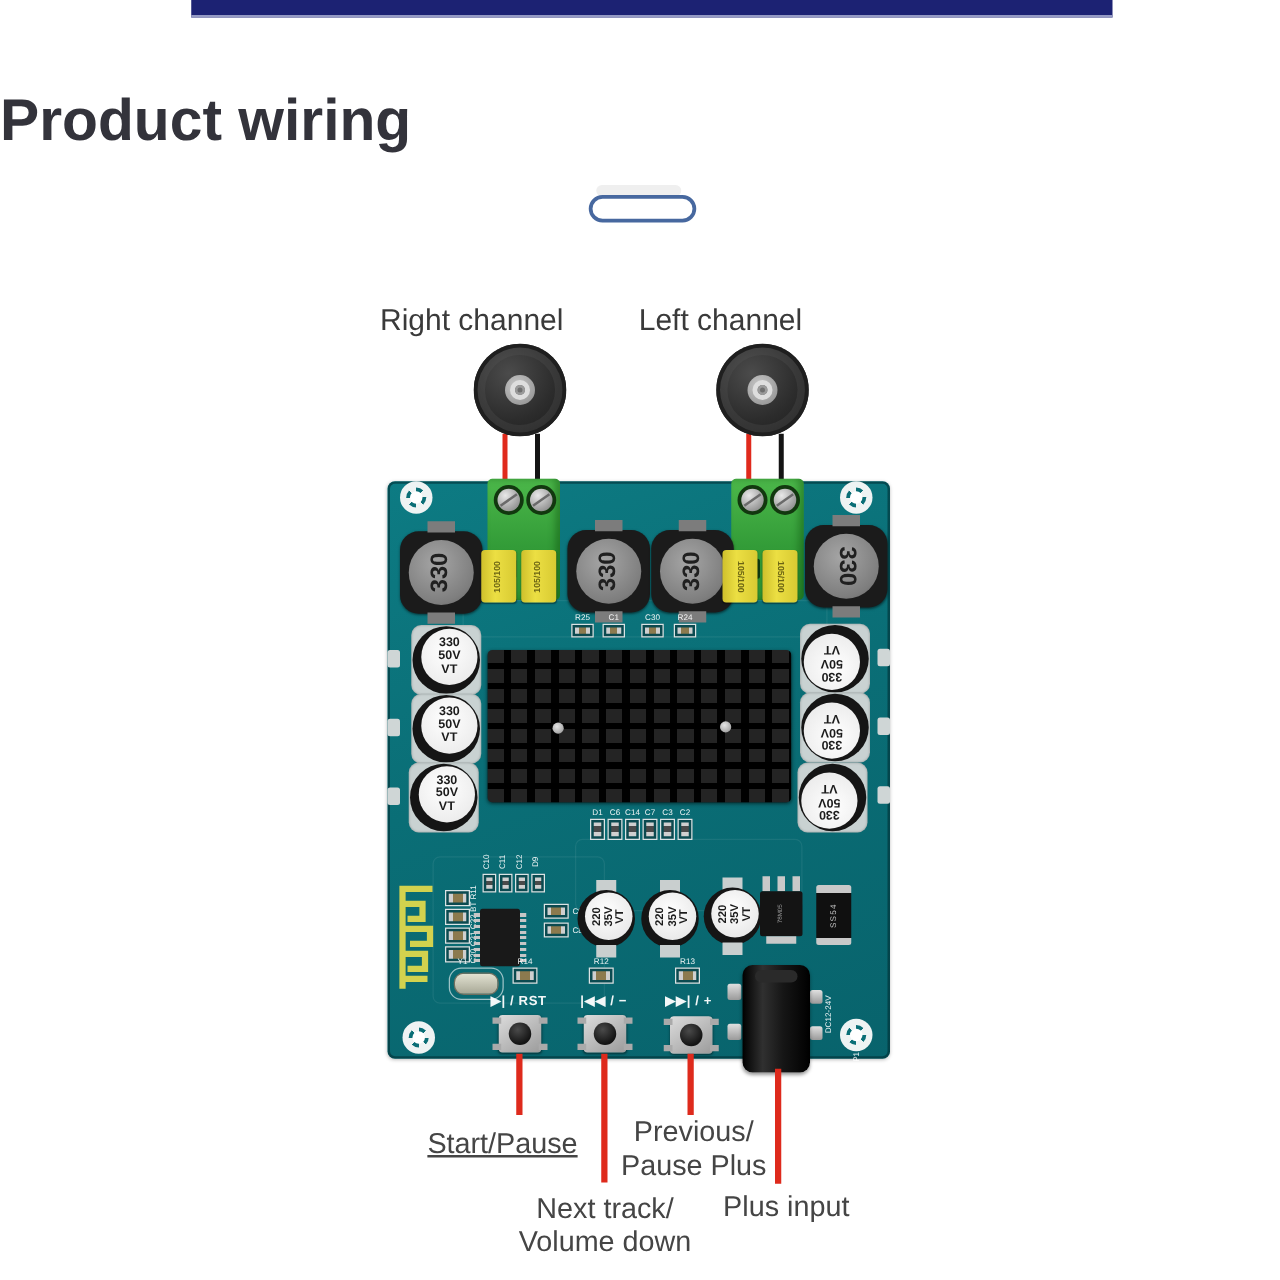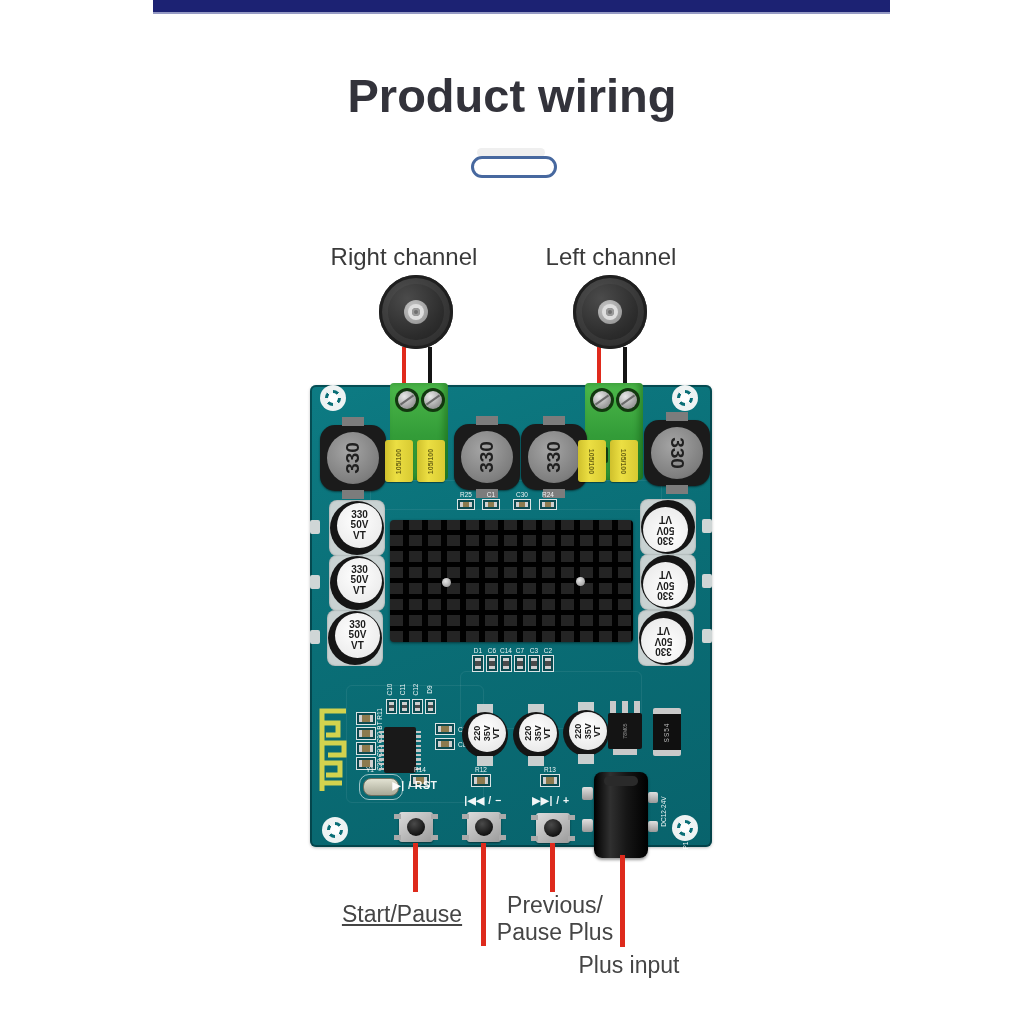--- a/index.html
+++ b/index.html
@@ -1,19 +1,19 @@
 <!DOCTYPE html>
 <html><head>
 <meta charset="utf-8">
 <style>
   html,body{margin:0;padding:0;background:#fff;}
   #stage{position:relative;width:1024px;height:1024px;background:#fff;overflow:hidden;
          font-family:"Liberation Sans",sans-serif;color:#3c3c3c;}
   .abs{position:absolute;}
-  .ctr{text-align:center;}
+  .ctr{text-align:left;}
   .pre{white-space:pre-line;}
 
   
   .topbar{left:153px;top:0;width:737px;height:12px;background:#1c2273;border-bottom:2px solid #959ac4;}
   .title{left:0;top:68px;width:1024px;font-size:47px;font-weight:600;color:#33333b;letter-spacing:0px;}
   .div-echo{left:477px;top:148px;width:68px;height:9px;background:#efefef;border-radius:5px;}
   .div-pill{left:471px;top:156px;width:80px;height:16px;border:3px solid #47689f;border-radius:11px;background:#fff;}
 
   .chan-label{width:200px;font-size:24px;color:#3a3a3a;}
 
@@ -477,21 +477,21 @@
           <i style="width:14px;height:7px;"></i>
         </div>
       </div>
     <div class="abs scomp" style="left:226px;top:381px;width:28px;">
         <span class="silk">R13</span>
         <div class="sbody" style="width:18px;height:11px;">
           <i style="width:14px;height:7px;"></i>
         </div>
       </div>
 
-    <div class="abs btnlabel" style="left:70px;top:394px;">▶| / RST</div>
+    <div class="abs btnlabel" style="left:70px;top:409px;">▶| / RST</div>
     <div class="abs btnlabel" style="left:138px;top:409px;">|◀◀ / −</div>
     <div class="abs btnlabel" style="left:206px;top:409px;">▶▶| / +</div>
 
     <div class="abs tact" style="left:89px;top:427px;">
       <div class="leg" style="left:-5px;top:2px;"></div>
         <div class="leg" style="left:-5px;bottom:2px;"></div>
         <div class="leg" style="right:-5px;top:2px;"></div>
         <div class="leg" style="right:-5px;bottom:2px;"></div>
       <div class="abs tbtn"></div>
     </div>
@@ -524,15 +524,17 @@
   </div>
 
   <div class="abs callout" style="left:413px;top:843px;height:49px;"></div>
   <div class="abs callout" style="left:481px;top:843px;height:103px;"></div>
   <div class="abs callout" style="left:550px;top:843px;height:49px;"></div>
   <div class="abs callout" style="left:620px;top:855px;height:92px;"></div>
 
   <div class="abs biglabel" style="left:302px;top:901px;text-decoration:underline;">Start/Pause</div>
   <div class="abs biglabel pre" style="left:455px;top:892px;">Previous/
 Pause Plus</div>
+  <div class="abs biglabel pre" style="left:384px;top:953px;">Next track/
+Volume down</div>
   <div class="abs biglabel" style="left:529px;top:952px;">Plus input</div>
 
 </div>
 
 </body></html>

